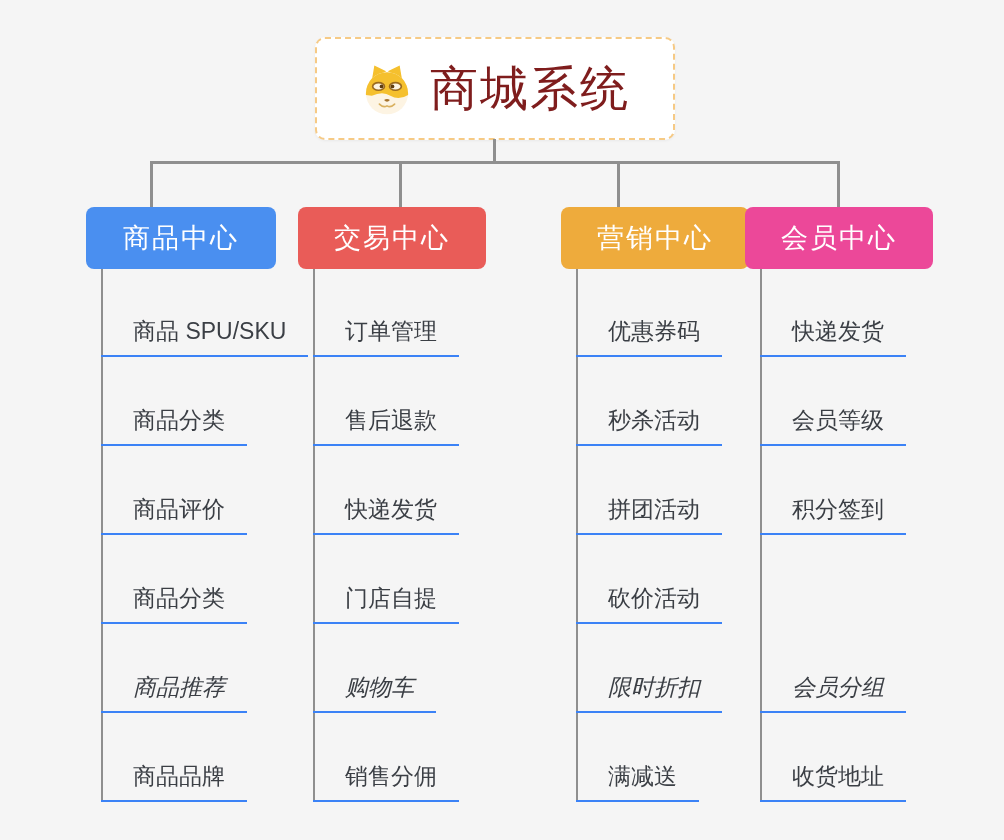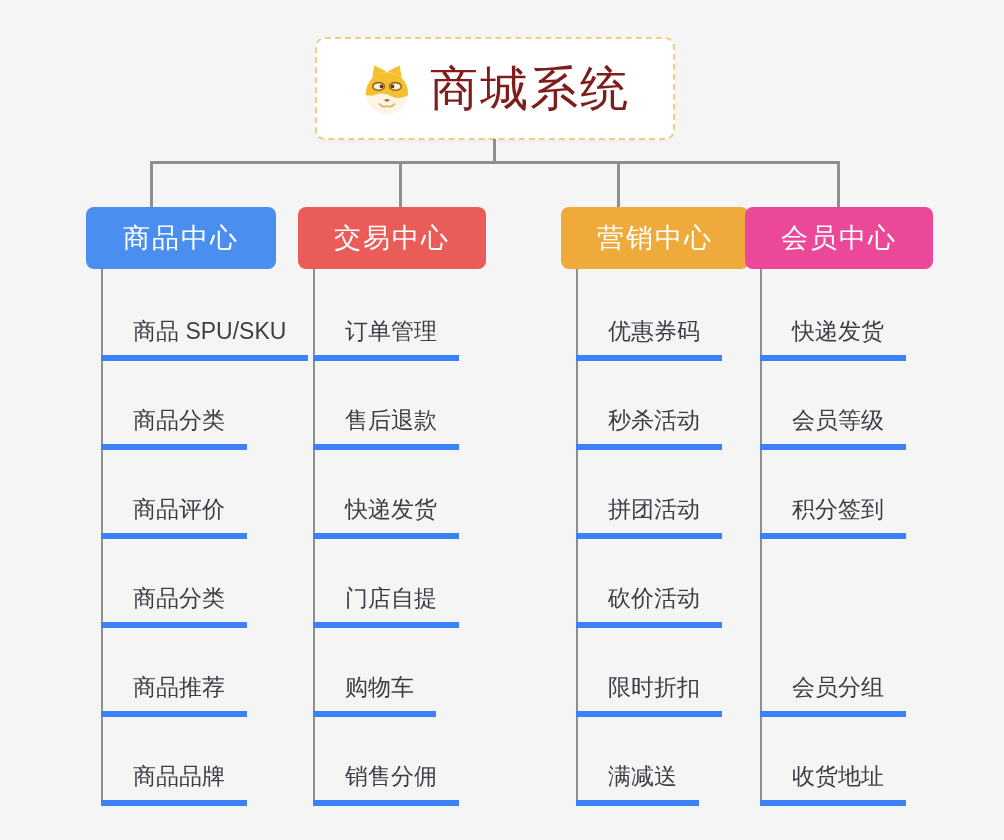--- a/index.html
+++ b/index.html
@@ -43,28 +43,28 @@
     color:#ffffff;font-size:27px;font-weight:500;letter-spacing:2px;
     box-sizing:border-box;white-space:nowrap;
   }
   .col-1 .branch-header{width:190px;}
   .col-2 .branch-header,.col-3 .branch-header,.col-4 .branch-header{width:188px;}
   .col-line{position:absolute;left:15px;top:62px;width:2px;height:531px;background:#8f8f8f;}
   .leaf{
     position:absolute;left:15px;
     height:36px;
     padding:0 22px 8px 32px;
-    border-bottom:6px solid #3b82f6;
+    border-bottom:2px solid #3b82f6;
     display:flex;align-items:flex-end;
     font-size:23px;color:#3b3f45;
     white-space:nowrap;width:max-content;
     background:transparent;
   }
   .leaf-1{top:104px;} .leaf-2{top:193px;} .leaf-3{top:282px;}
-  .leaf-4{top:371px;} .leaf-5{top:460px;} .leaf-6{top:549px;}
+  .leaf-4{top:371px;} .leaf-5{top:460px;font-style:italic;} .leaf-6{top:549px;}
 </style>
 </head>
 <body>
 
 <div id="canvas">
 
   <div class="root-node">
     <span>
       <svg class="doge" viewBox="0 0 64 64" aria-hidden="true">
         <path d="M14 22 L17 4 L31 11 Z" fill="#f5c02e"></path>

